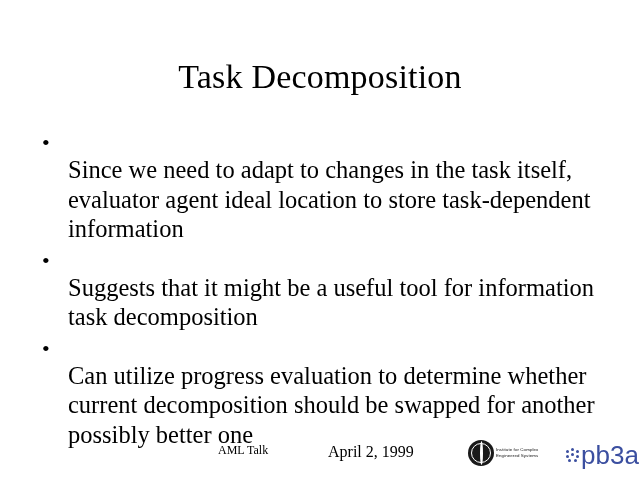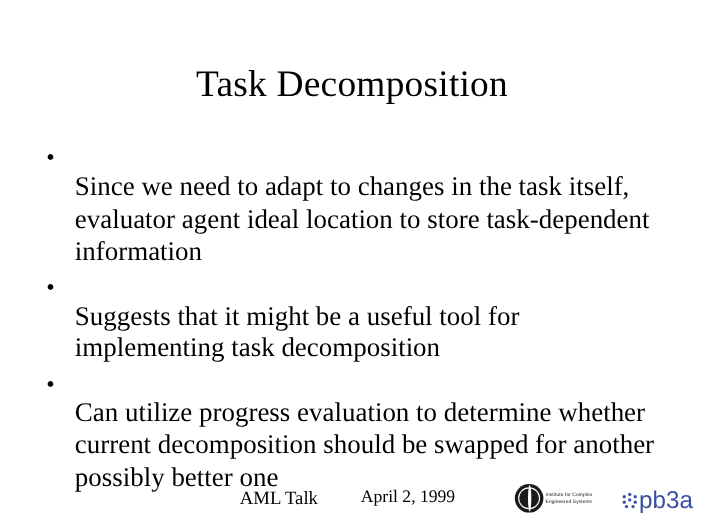--- a/index.html
+++ b/index.html
@@ -58,21 +58,21 @@
     position: absolute;
     top: 440px;
     left: 0;
     width: 640px;
     height: 40px;
   }
   .footer-left {
     position: absolute;
     left: 218px;
     top: 3px;
-    font-size: 17px;
+    font-size: 12px;
     font-family: "Liberation Serif", serif;
   }
   .footer-date {
     position: absolute;
     left: 328px;
     top: 3px;
     font-size: 16px;
     font-family: "Liberation Serif", serif;
   }
   .logo-institute {
@@ -135,21 +135,21 @@
     flex: 0 0 auto;
   }
   .pb3a-dots span {
     position: absolute;
     width: 3px;
     height: 3px;
     border-radius: 50%;
     background: #3b4fa0;
   }
   .pb3a-word {
-    font-size: 22px;
+    font-size: 26px;
     line-height: 22px;
     font-family: "Liberation Sans", sans-serif;
     color: #3b4fa0;
     font-weight: normal;
     margin-left: 1px;
   }
 </style>
 </head>
 <body>
 
@@ -159,21 +159,21 @@
 
   <div class="bullets">
 
     <div class="bullet">
       <span class="bullet-marker">•</span>
       <span class="bullet-text">Since we need to adapt to changes in the task itself, evaluator agent ideal location to store task-dependent information</span>
     </div>
 
     <div class="bullet">
       <span class="bullet-marker">•</span>
-      <span class="bullet-text">Suggests that it might be a useful tool for implementing task decomposition</span>
+      <span class="bullet-text">Suggests that it might be a useful tool for information task decomposition</span>
     </div>
 
     <div class="bullet">
       <span class="bullet-marker">•</span>
       <span class="bullet-text">Can utilize progress evaluation to determine whether current decomposition should be swapped for another possibly better one</span>
     </div>
 
   </div>
 
   <div class="footer">

